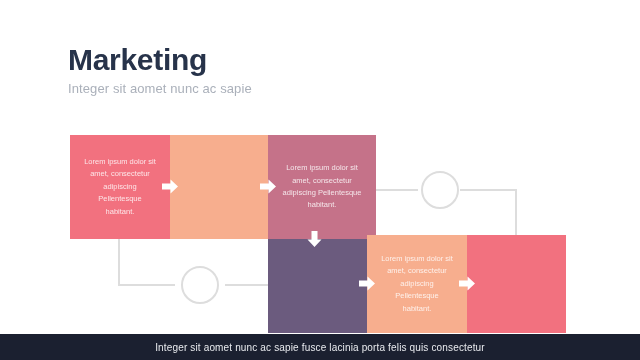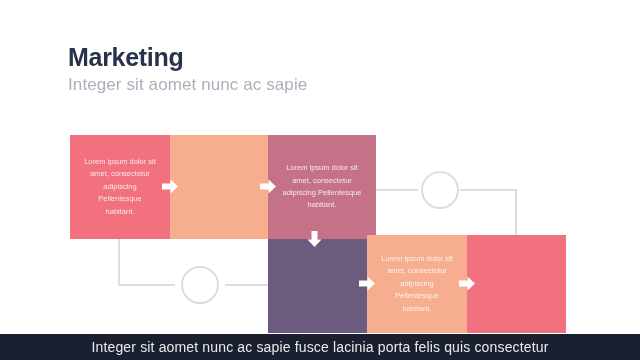--- a/index.html
+++ b/index.html
@@ -11,29 +11,29 @@
     height: 360px;
     background: #ffffff;
     font-family: "Liberation Sans", sans-serif;
     overflow: hidden;
     position: relative;
   }
 
   
   #header { position: absolute; left: 68px; top: 44px; }
   #page-title {
-    font-size: 25px;
+    font-size: 30px;
     font-weight: bold;
     color: #27334a;
     letter-spacing: -0.3px;
     line-height: 1.05;
     margin: 0;
   }
   #page-subtitle {
-    font-size: 17px;
+    font-size: 13px;
     color: #aab0ba;
     margin: 5px 0 0 0;
     letter-spacing: 0.1px;
   }
 
   
   #diagram {
     position: absolute;
     left: 0; top: 0;
     width: 640px; height: 336px; margin-top: 20px;
@@ -75,21 +75,21 @@
   #footer {
     position: absolute;
     left: 0; bottom: 0;
     width: 640px; height: 26px;
     background: #1b2030;
     display: flex;
     align-items: center;
     justify-content: center;
   }
   #footer-text {
-    font-size: 14px;
+    font-size: 10px;
     color: #e8eaee;
     letter-spacing: 0.15px;
   }
 </style>
 </head>
 <body>
 
 <div id="header">
   <h1 id="page-title">Marketing</h1>
   <p id="page-subtitle">Integer sit aomet nunc ac sapie</p>

